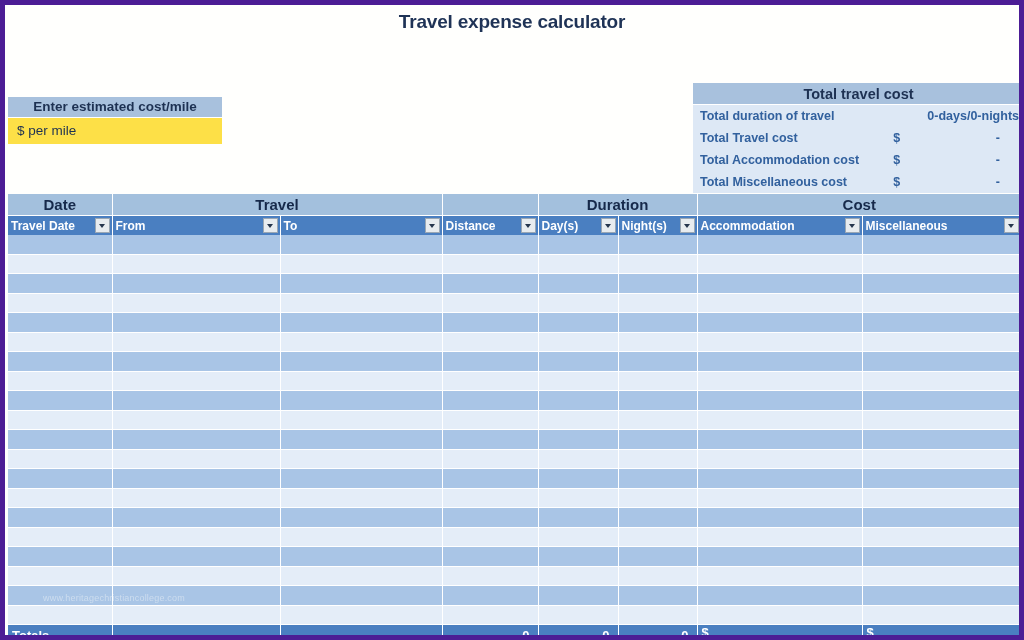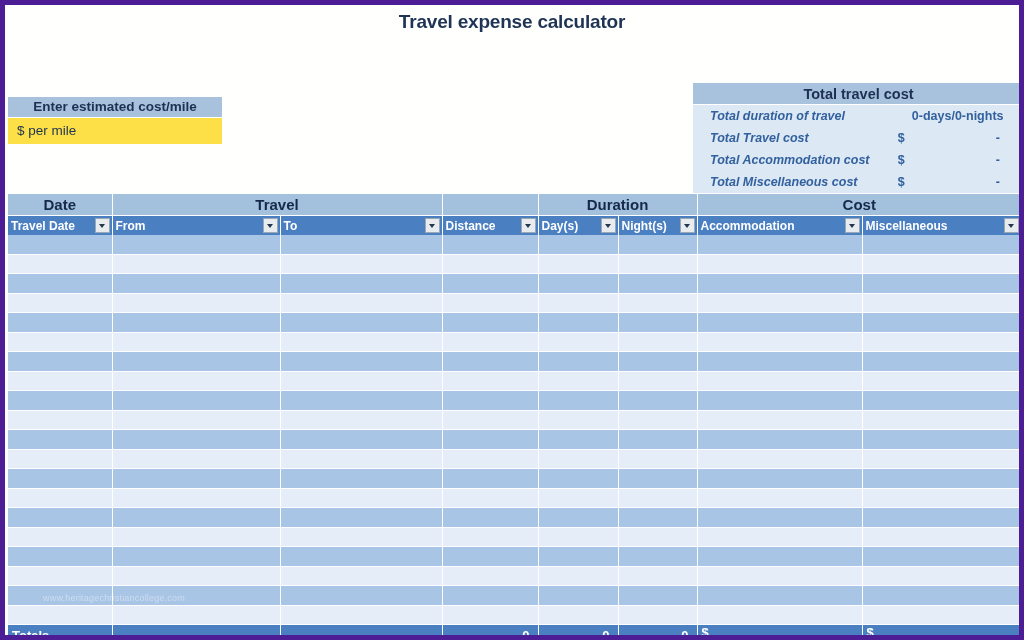--- a/index.html
+++ b/index.html
@@ -81,34 +81,34 @@
     border-bottom: 1px solid #ffffff;
   }
   .summary td {
     background: #dde8f5;
     color: #32619e;
     font-weight: bold;
     height: 22px;
     padding: 0;
   }
   .summary .lbl {
-    padding-left: 17px;
+    padding-left: 7px;
     white-space: nowrap;
-    font-style: italic;
   }
   .summary .cur {
     width: 14px;
     text-align: left;
   }
   .summary .val {
     text-align: right;
     padding-right: 24px;
     white-space: nowrap;
   }
   .summary .val-wide {
+    text-align: right;
     padding-right: 5px;
     white-space: nowrap;
   }
 
   
   .grid {
     position: absolute;
     left: 3px;
     top: 189px;
     width: 1013px;

